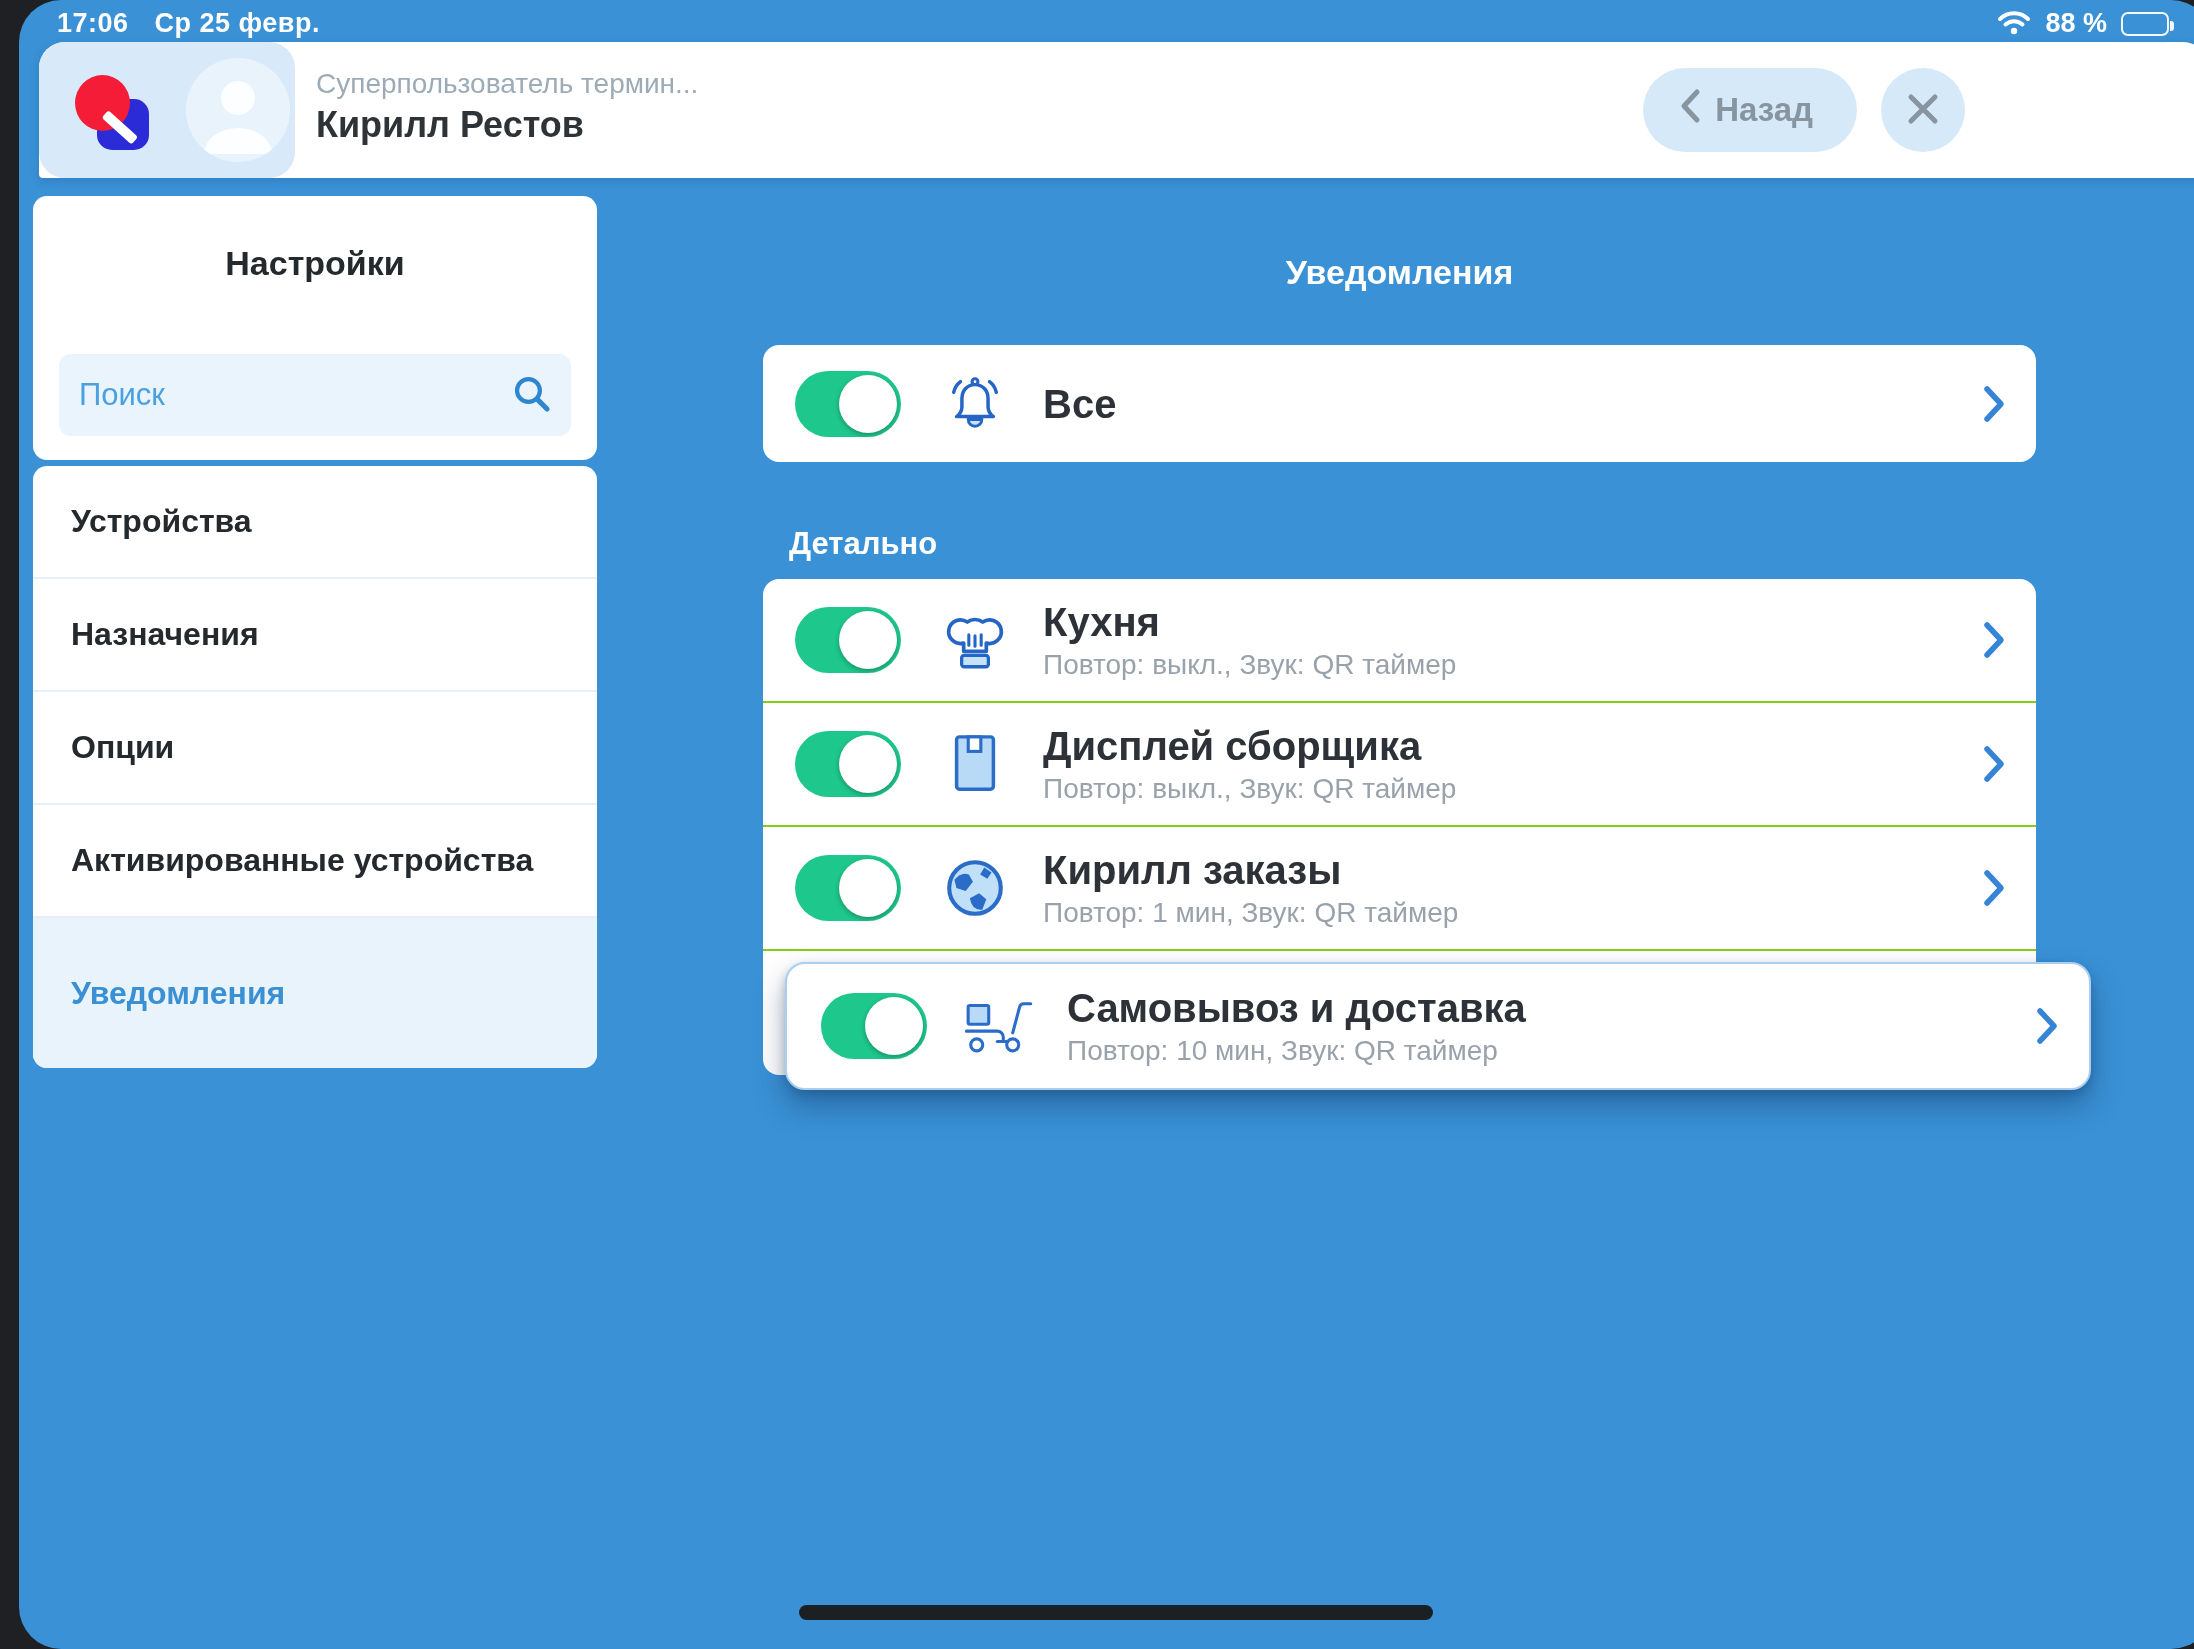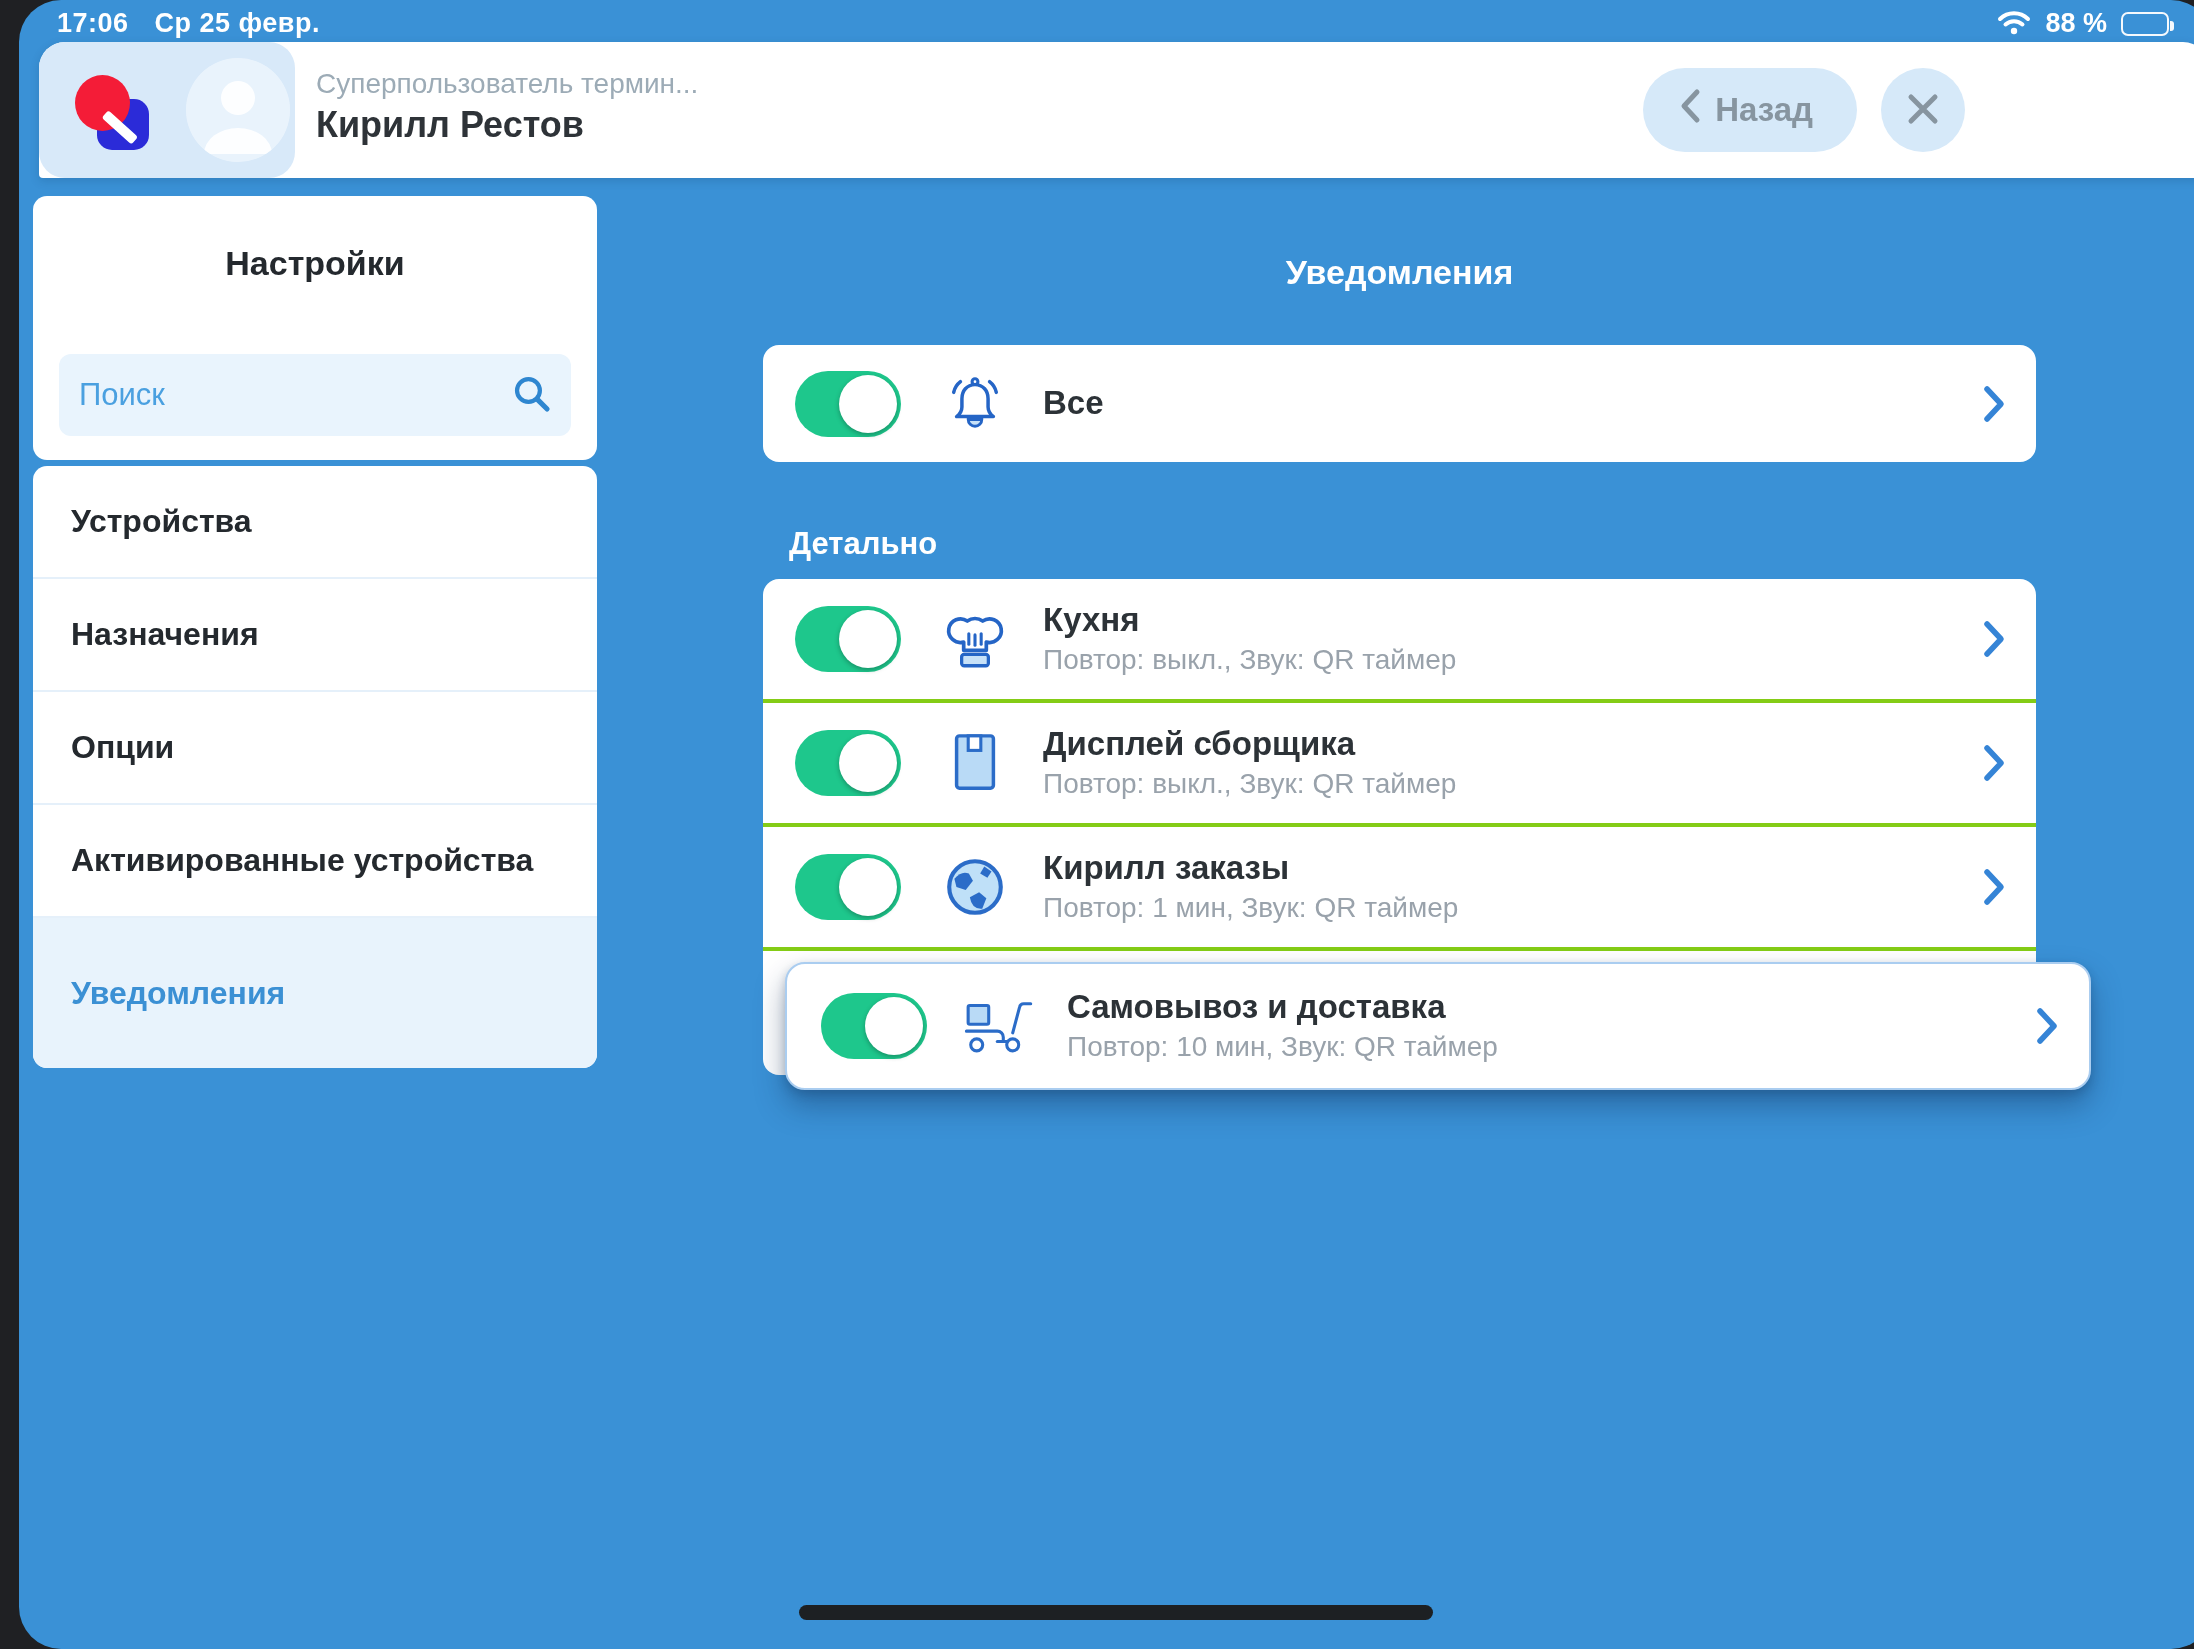--- a/index.html
+++ b/index.html
@@ -38,28 +38,28 @@
   #search-input::placeholder{color:#4aa0e0;opacity:1;}
   #sidebar-menu{position:absolute;left:14px;top:466px;width:564px;height:602px;background:#fff;border-radius:14px;overflow:hidden;display:flex;flex-direction:column;}
   .menu-item{height:113px;display:flex;align-items:center;padding:0 38px;font-size:32px;font-weight:600;color:#24292e;border-bottom:2px solid #e5f0fa;cursor:pointer;}
   .menu-item.selected{flex:1;border-bottom:none;background:#e8f3fc;color:#3b90d4;}
 
   
   #main-title{position:absolute;left:744px;top:253px;width:1273px;text-align:center;font-size:34px;font-weight:700;color:#fff;}
   #all-card{position:absolute;left:744px;top:345px;width:1273px;height:117px;background:#fff;border-radius:16px;display:flex;align-items:center;cursor:pointer;}
   #section-label{position:absolute;left:770px;top:526px;font-size:31px;font-weight:700;color:#fff;}
   #detail-card{position:absolute;left:744px;top:579px;width:1273px;height:496px;background:#fff;border-radius:16px;overflow:hidden;}
-  .detail-row{height:124px;display:flex;align-items:center;border-bottom:4px solid #84cc16;cursor:pointer;}
+  .detail-row{height:124px;display:flex;align-items:center;border-bottom:2px solid #84cc16;cursor:pointer;}
   .detail-row:last-child{border-bottom:none;}
 
   .toggle{position:relative;flex:0 0 auto;width:106px;height:66px;border-radius:33px;background:#1ec78c;margin-left:32px;cursor:pointer;}
   .toggle .knob{position:absolute;right:4px;top:4px;width:58px;height:58px;border-radius:50%;background:#fff;box-shadow:0 2px 5px rgba(0,0,0,.28);}
   .row-icon{flex:0 0 auto;width:72px;height:74px;margin-left:38px;display:flex;align-items:center;justify-content:center;}
   .row-texts{margin-left:32px;display:flex;flex-direction:column;gap:6px;min-width:0;}
-  .row-title{font-size:33px;font-weight:700;color:#2c3237;line-height:1.1;}
+  .row-title{font-size:40px;font-weight:700;color:#2c3237;line-height:1.1;}
   .row-sub{font-size:28px;color:#99a2ab;line-height:1.1;}
   .row-spacer{flex:1;}
   .chevron{flex:0 0 auto;margin-right:30px;display:flex;align-items:center;}
 
   
   #float-card{position:absolute;left:766px;top:962px;width:1306px;height:128px;background:#fff;border:2px solid #aacdf0;border-radius:20px;display:flex;align-items:center;box-shadow:0 16px 30px rgba(15,45,85,.38),0 4px 10px rgba(15,45,85,.22);cursor:pointer;z-index:5;}
   #float-card .toggle{margin-left:34px;}
   #float-card .row-icon{margin-left:36px;}
 
   

